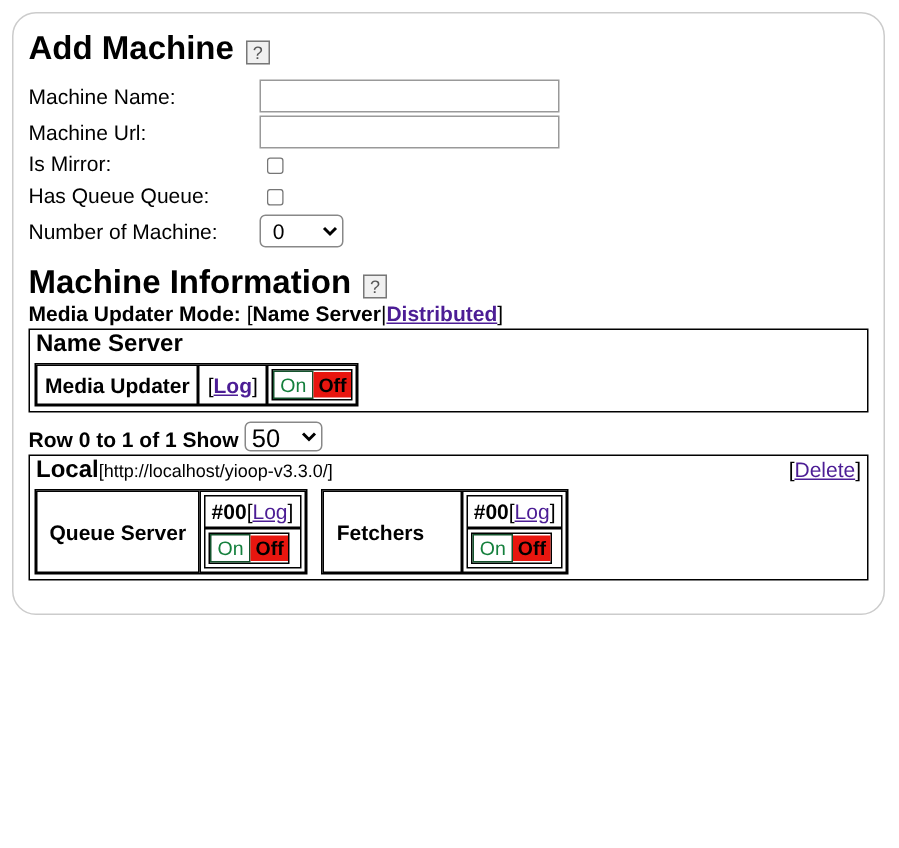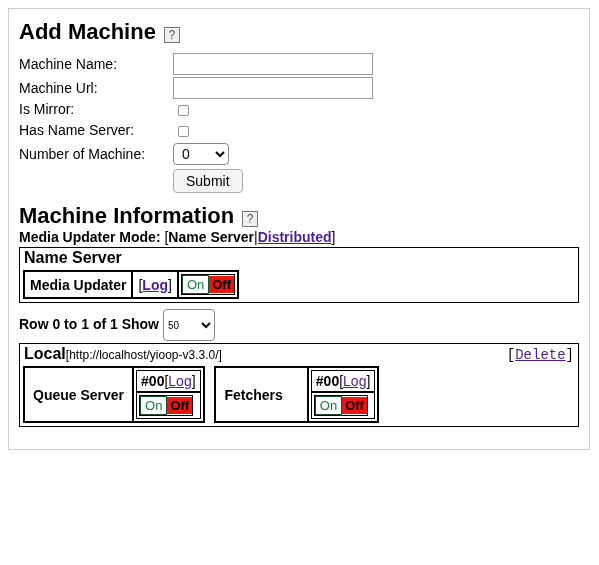--- a/index.html
+++ b/index.html
@@ -7,21 +7,21 @@
     margin: 0;
     font-family: Arial, Helvetica, sans-serif;
     font-size: 14px;
     background: #fff;
     color: #000;
     padding: 8px;
   }
   .page {
     width: 582px;
     border: 1px solid #ccc;
-    border-radius: 0;
+    border-radius: 16px;
     padding: 8px 10px 16px 10px;
   }
   h2 {
     margin: 2px 0 6px 0;
     font-size: 22px;
     font-weight: bold;
     display: inline-block;
   }
   .help-icon {
     display: inline-block;
@@ -60,22 +60,22 @@
     width: 56px;
     height: 22px;
     font-size: 14px;
     border: 1px solid #888;
     border-radius: 4px;
     background: #fff;
     padding-left:4px;
   }
   .show-select {
     width: 52px;
-    height: 32px;
-    font-size: 10px;
+    height: 20px;
+    font-size: 17px;
     border: 1px solid #888;
     border-radius: 4px;
     background: #fff;
   }
   .submit-btn {
     margin-left: 154px;
     margin-top: 2px;
     padding: 3px 12px;
     font-size: 14px;
     border: 1px solid #aaa;
@@ -158,21 +158,20 @@
     align-items: baseline;
   }
   .local-url {
     font-weight: normal;
     font-size: 12px;
   }
   .delete-link {
     margin-left: auto;
     font-weight: normal;
     font-size: 14px;
-    font-family: Liberation Mono, monospace;
   }
   .bracket { font-weight: normal; }
 </style>
 </head>
 <body>
 
 <div class="page">
 
   <div>
     <h2>Add Machine</h2>
@@ -185,31 +184,28 @@
   </div>
   <div class="form-row">
     <span class="form-label">Machine Url:</span>
     <input type="text" class="text-input" value="" style="">
   </div>
   <div class="form-row">
     <span class="form-label">Is Mirror:</span>
     <input type="checkbox" class="checkbox" style="">
   </div>
   <div class="form-row">
-    <span class="form-label">Has Name Server:</span>
+    <span class="form-label">Has Queue Queue:</span>
     <input type="checkbox" class="checkbox" style="">
   </div>
   <div class="form-row">
     <span class="form-label">Number of Machine:</span>
     <select class="num-select">
       <option>0</option>
     </select>
-  </div>
-  <div class="form-row">
-    <button class="submit-btn">Submit</button>
   </div>
 
   <div>
     <span class="section-title">Machine Information</span>
     <span class="help-icon">?</span>
   </div>
   <div class="mode-line">
     <span>Media Updater Mode:</span>
     <span class="bracket">[</span><span>Name Server</span><span class="bracket">|</span><span class="link">Distributed</span><span class="bracket">]</span>
   </div>

